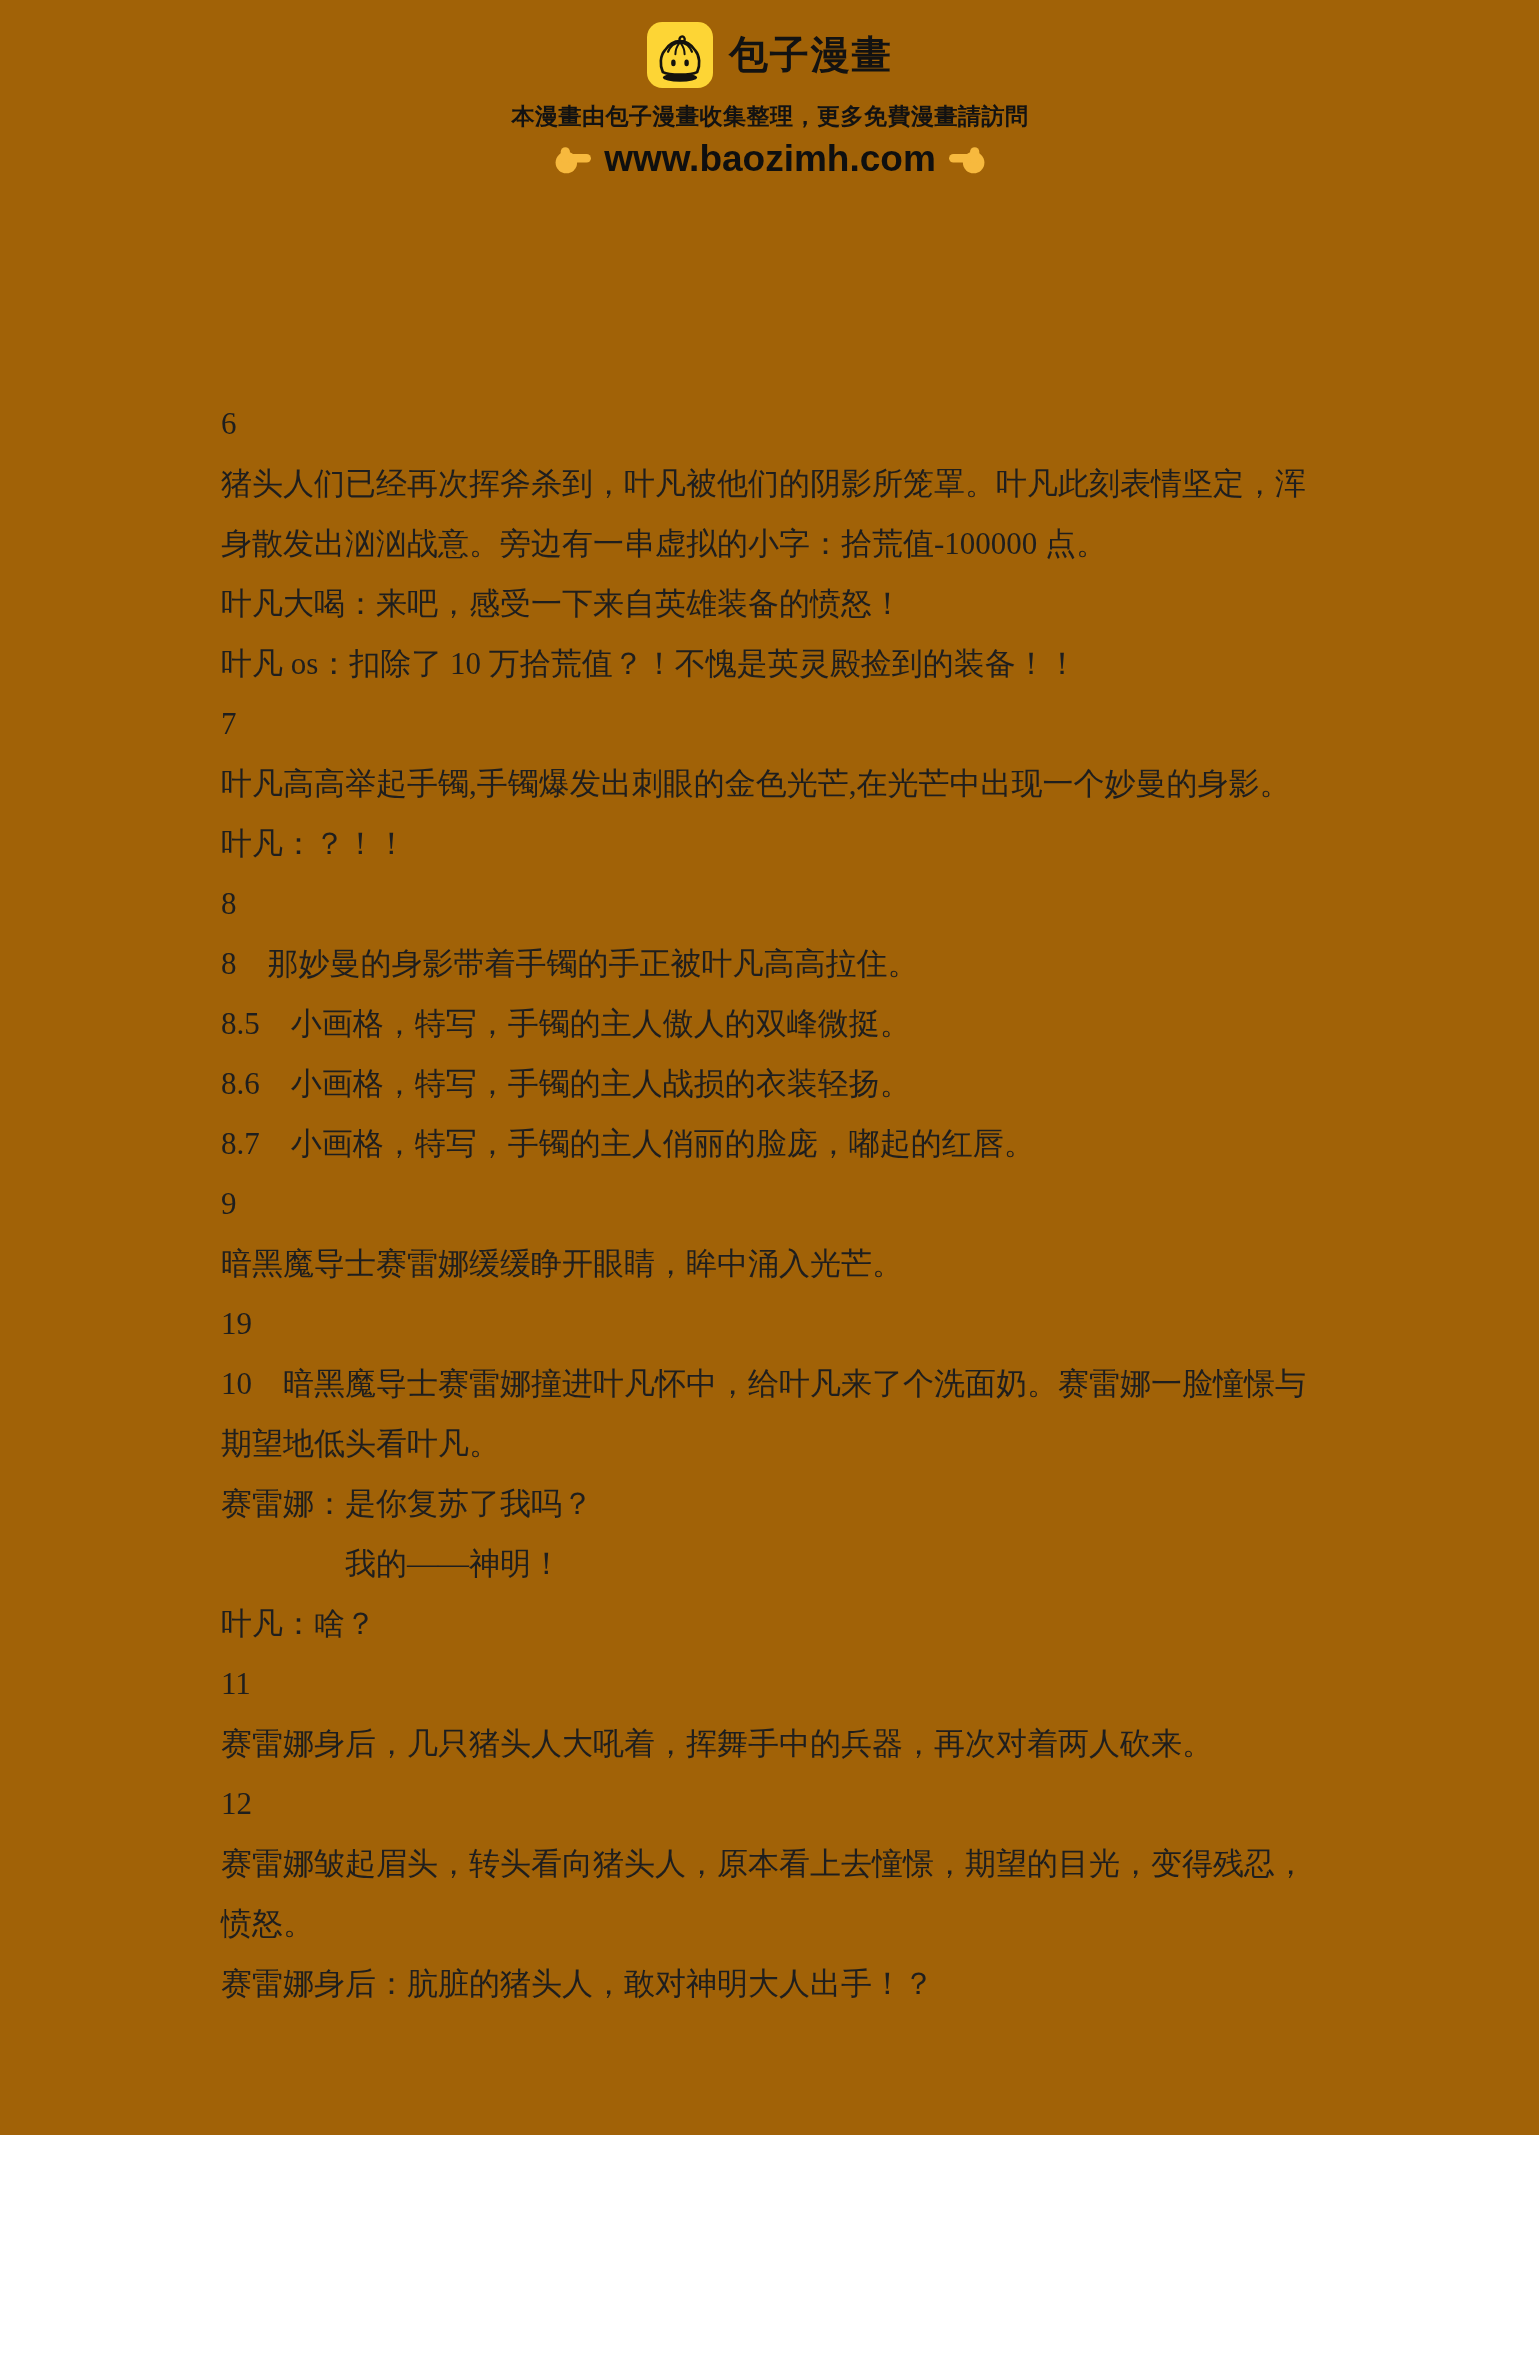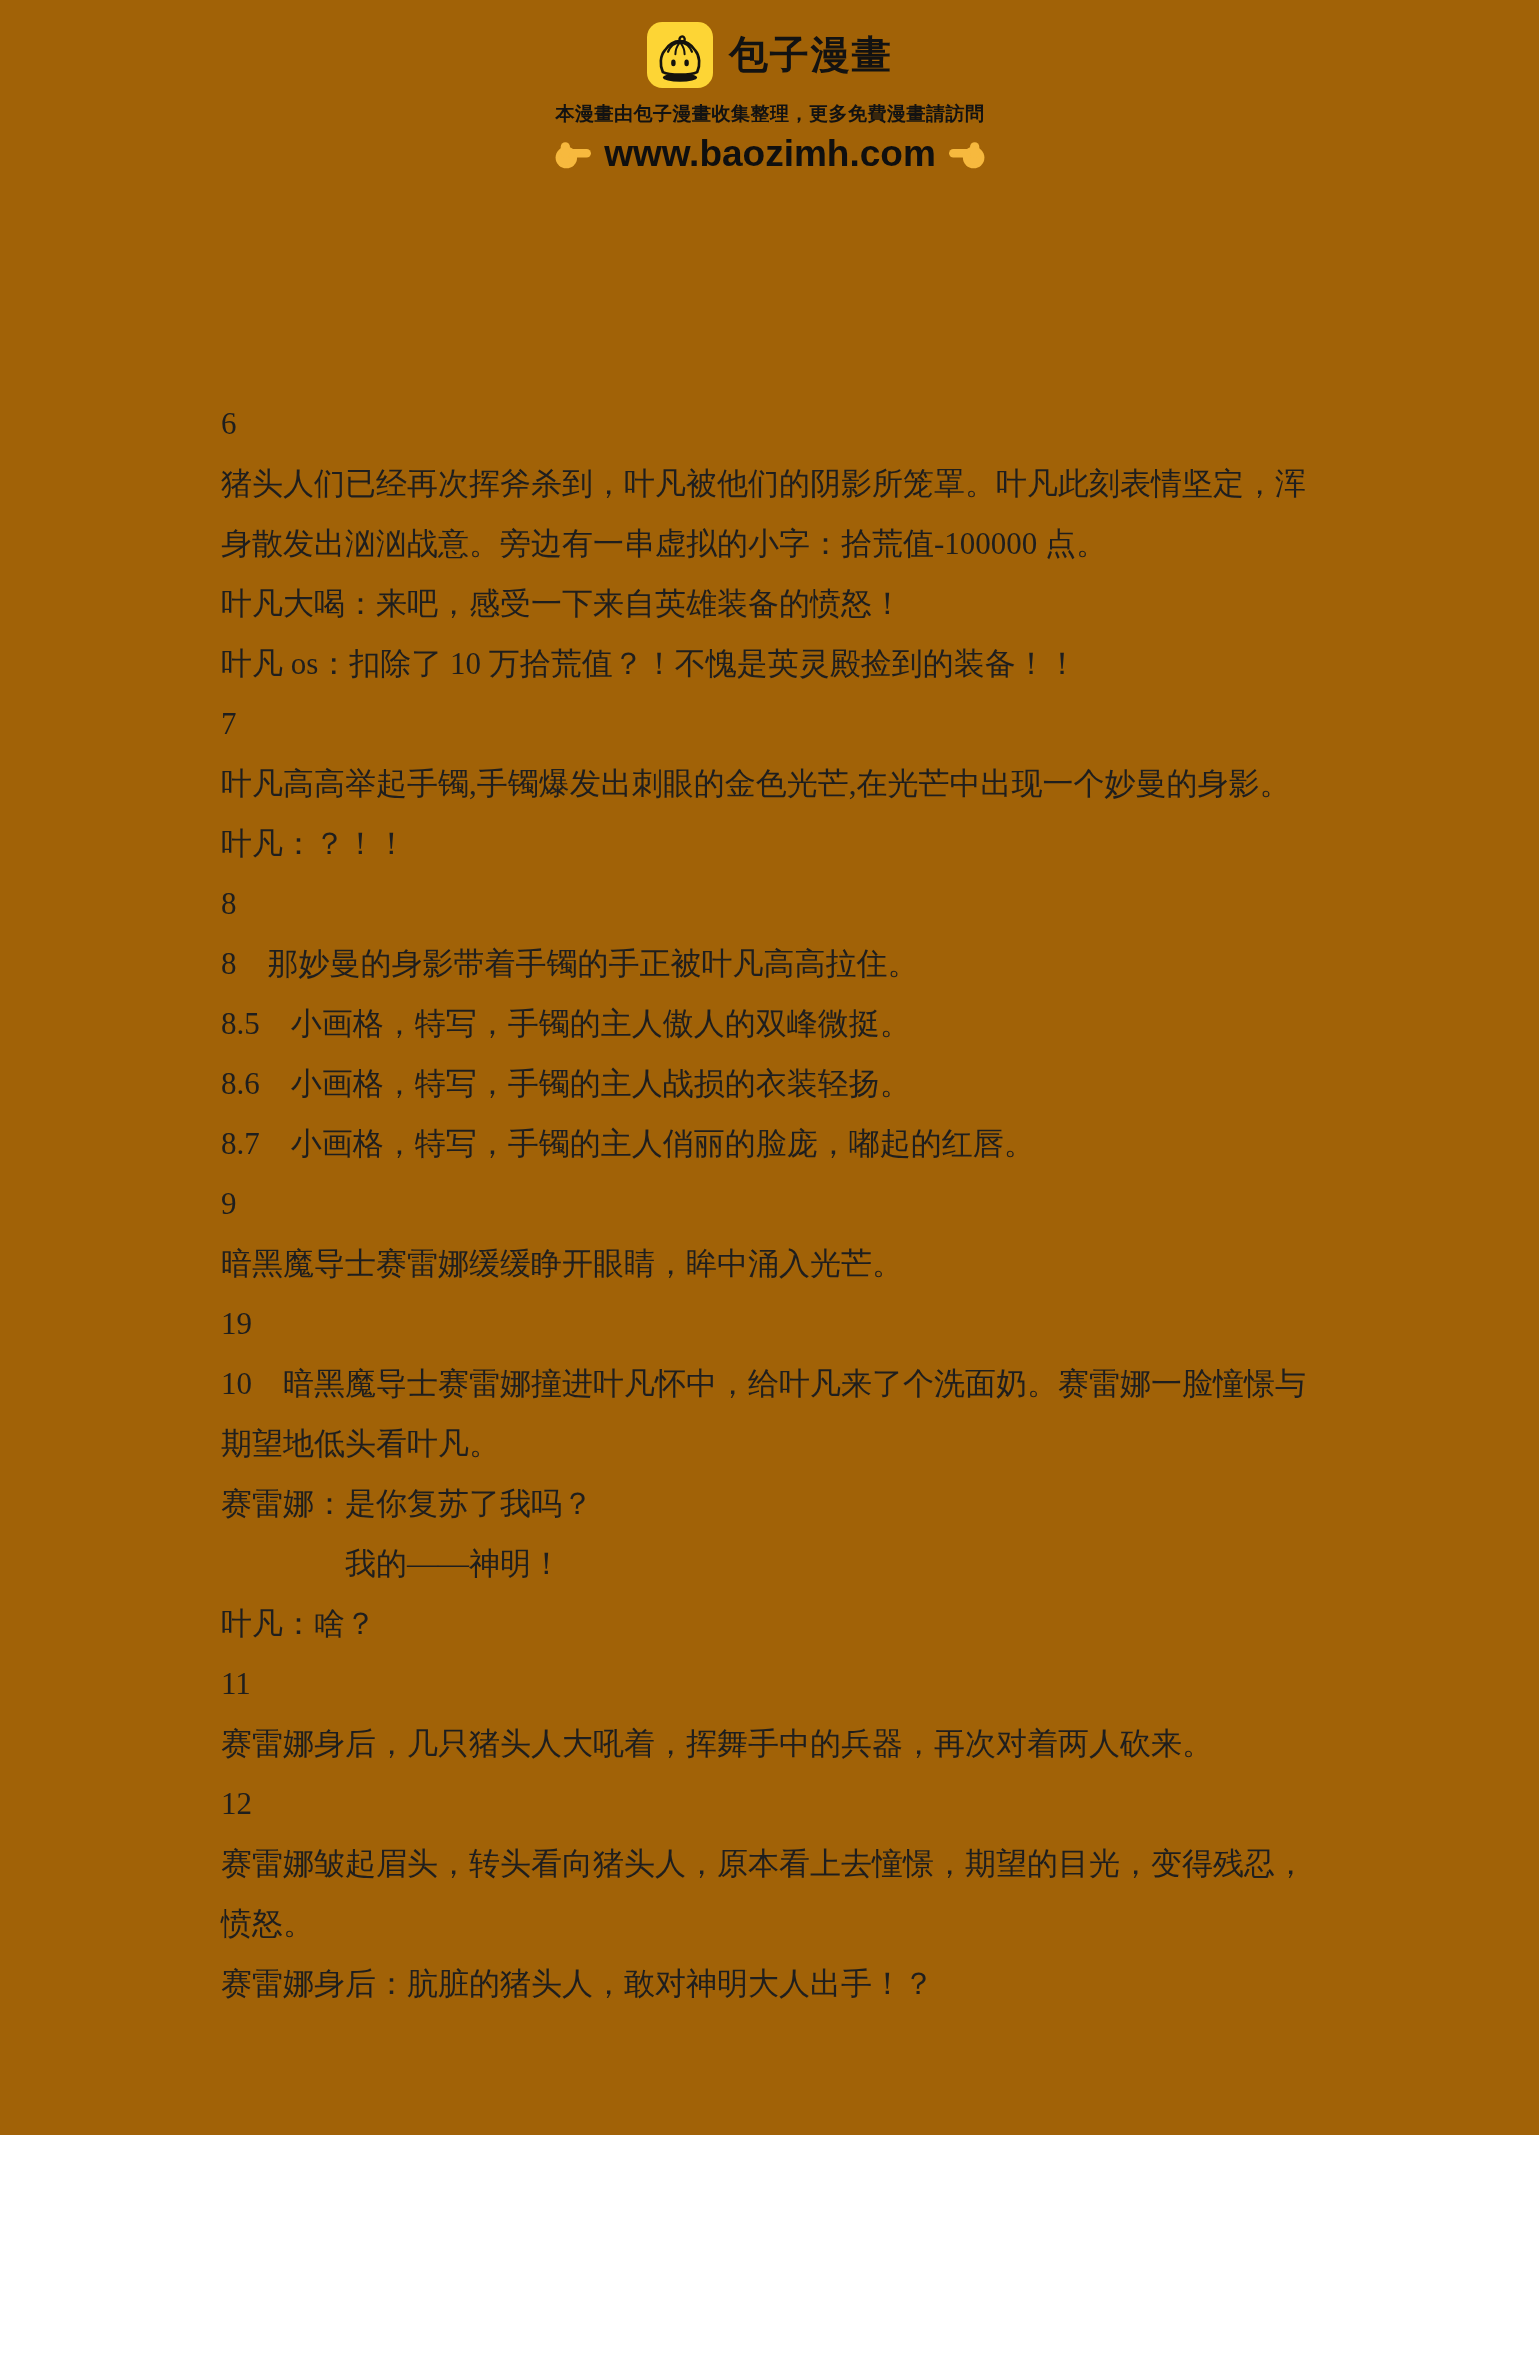--- a/index.html
+++ b/index.html
@@ -30,21 +30,21 @@
   }
   .logo-icon{width:66px;height:66px;display:inline-block;}
   .logo-icon svg{width:100%;height:100%;display:block;}
   .brand-name{
     font-size:39px;
     font-weight:700;
     letter-spacing:1.9px;
   }
   .subtitle{
     margin-top:12.6px;
-    font-size:19px;
+    font-size:23px;
     font-weight:700;
     letter-spacing:0.5px;
   }
   .url-row{
     margin-top:6.8px;
     display:flex;
     justify-content:center;
     align-items:flex-start;
     gap:11.6px;
   }

